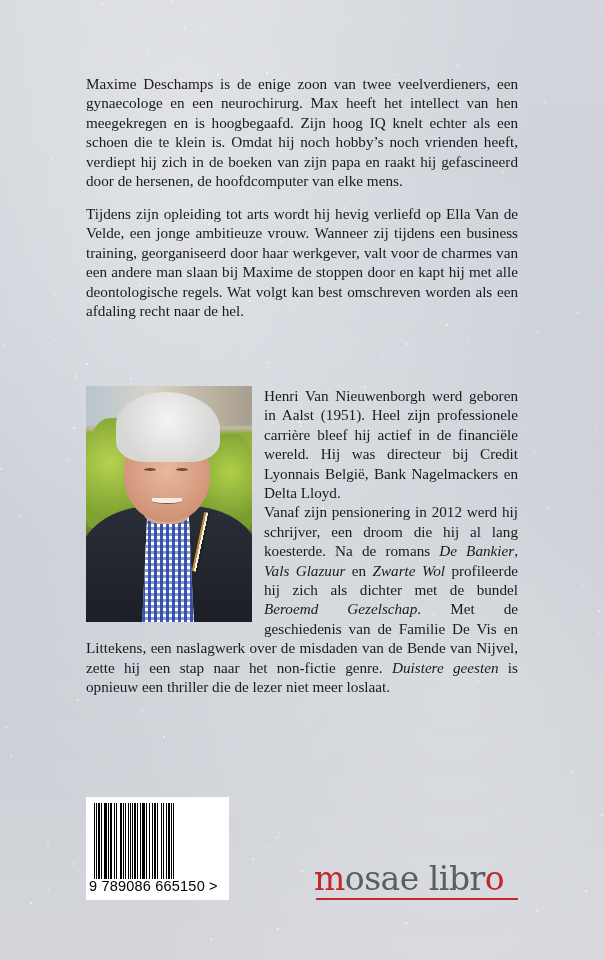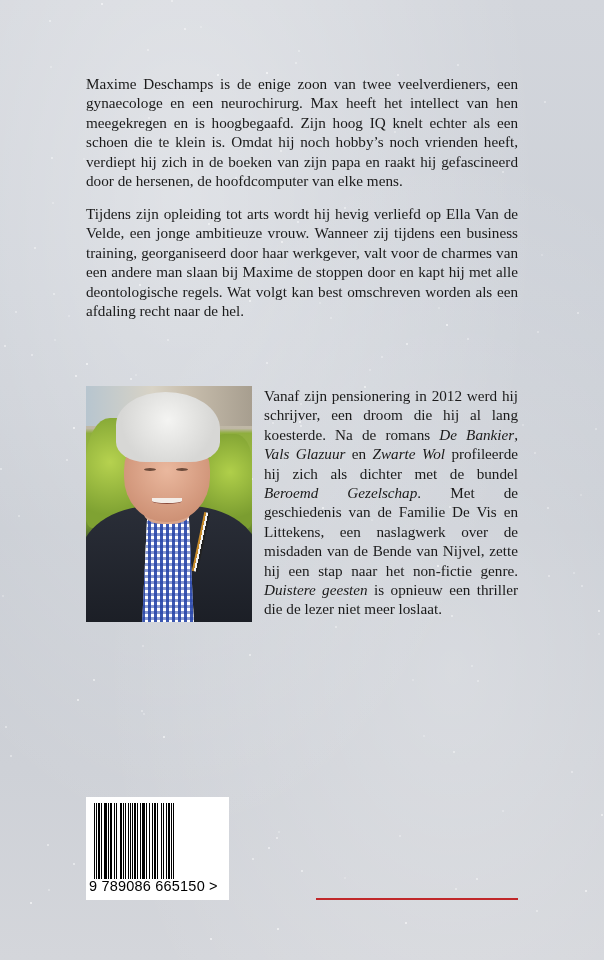--- a/index.html
+++ b/index.html
@@ -230,20 +230,21 @@
     <div class="jacket"></div>
     <div class="shirt"></div>
     <div class="neck"></div>
     <div class="face"></div>
     <div class="hair"></div>
     <div class="eye l"></div>
     <div class="eye r"></div>
     <div class="mouth"></div>
     <div class="stripe"></div>
   </div>
+  <p>Henri Van Nieuwenborgh werd geboren in Aalst (1951). Heel zijn professionele carrière bleef hij actief in de financiële wereld. Hij was directeur bij Credit Lyonnais België, Bank Nagelmackers en Delta Lloyd.</p>
   <p><span>Vanaf zijn pensionering in 2012 werd hij schrijver, een droom die hij al lang koesterde. Na de romans </span><em>De Bankier</em><span>, </span><em>Vals Glazuur</em><span> en </span><em>Zwarte Wol</em><span> profileerde hij zich als dichter met de bundel </span><em>Beroemd Gezelschap</em><span>. Met de geschiedenis van de Familie De Vis en Littekens, een naslagwerk over de misdaden van de Bende van Nijvel, zette hij een stap naar het non-fictie genre. </span><em>Duistere geesten</em><span> is opnieuw een thriller die de lezer niet meer loslaat.</span></p>
 </div>
 
 <div class="barcode-box">
   <div class="bars" id="bars">
       <i style="width: 1px;"></i>
       <i class="g" style="width: 1px;"></i>
       <i style="width: 1px;"></i>
       <i class="g" style="width: 1px;"></i>
       <i style="width: 2px;"></i>
@@ -300,14 +301,15 @@
       <i class="g" style="width: 1px;"></i>
       <i style="width: 1px;"></i>
       <i class="g" style="width: 1px;"></i>
       <i style="width: 1px;"></i>
       <i class="g" style="width: 1px;"></i>
     </div>
   <div class="isbn">9 789086 665150 &gt;</div>
 </div>
 
 <div class="logo">
+  <div class="text"><span class="red">m</span><span>osae libr</span><span class="red">o</span></div>
   <div class="underline"></div>
 </div>
 
 </body></html>

